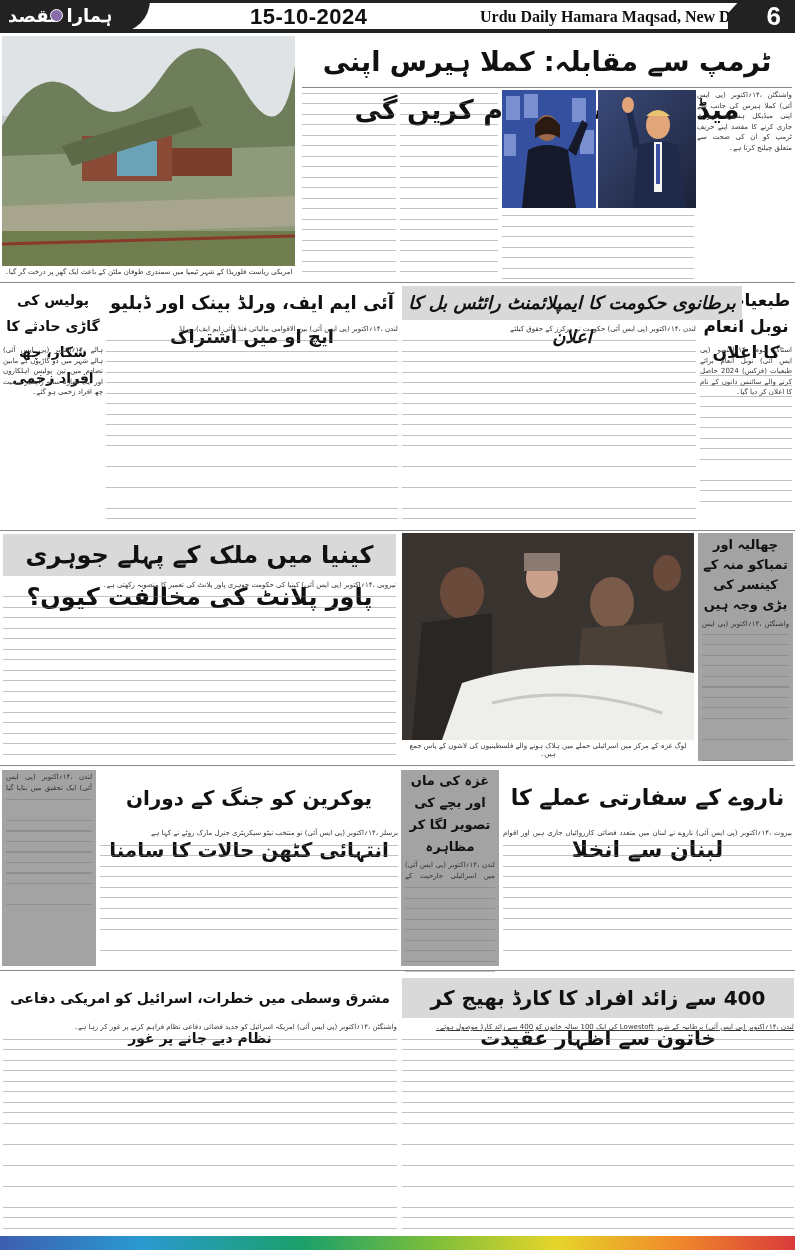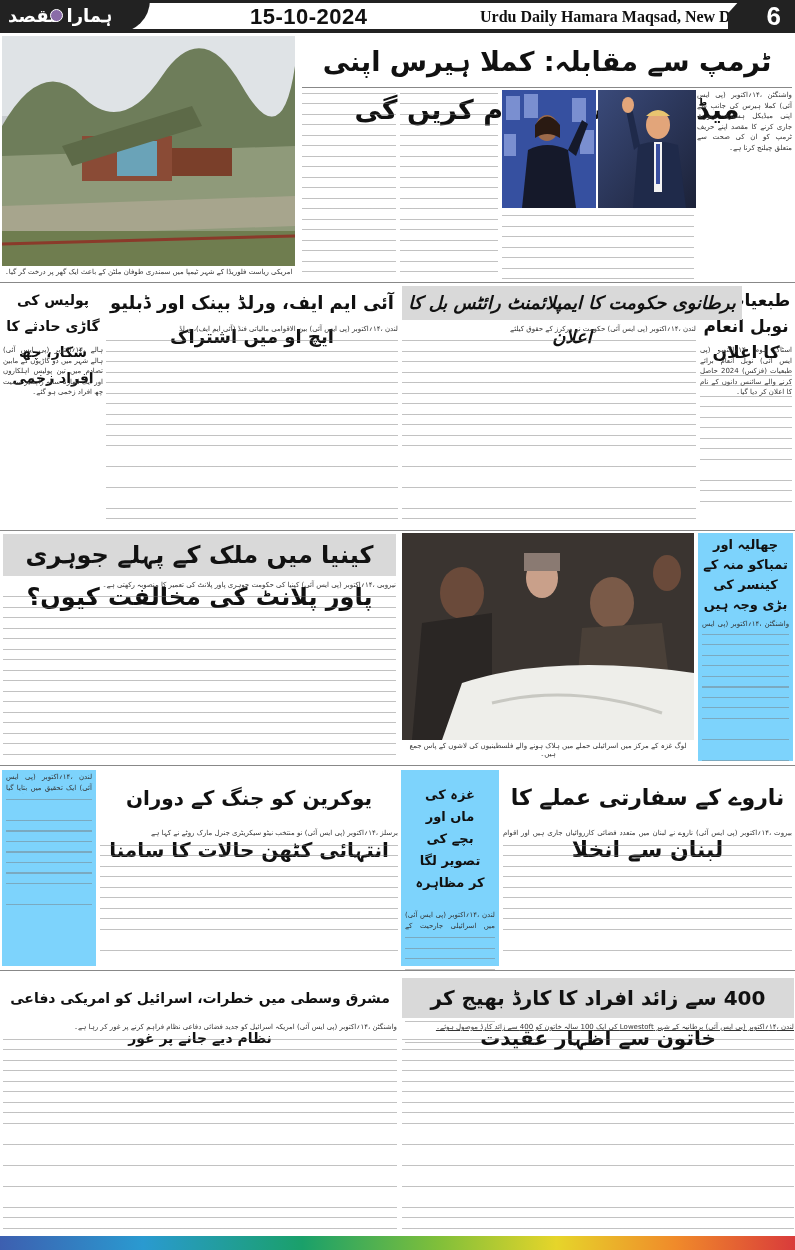--- a/index.html
+++ b/index.html
@@ -18,21 +18,21 @@
   .page-no { position:absolute; left:728px; top:0; width:67px; height:33px; background:#222; clip-path: polygon(18% 0,100% 0,100% 100%,0 100%,0 40%); }
   .page-no span { position:absolute; right:14px; top:1px; color:#fff; font-size:26px; font-weight:bold; font-family:"Liberation Sans", sans-serif; }
 
   .urdu { direction: rtl; text-align: right; font-family: "DejaVu Sans", sans-serif; }
   .hl { font-weight: bold; color:#111; line-height: 1.15; }
   .hl-grey { background:#d9d9d9; }
   .body-text { font-size: 7px; line-height: 10.5px; color:#333; text-align: justify; direction: rtl; }
   .hrule { background:#888; height:1px; }
   .caption { font-size: 7px; color:#333; text-align:center; direction: rtl; }
   .photo { overflow: hidden; }
-  .boxed { background:#7dd3fc; }
+  .boxed { background:#a3a3a3; }
   .fill-lines { position:absolute; inset:0; background: repeating-linear-gradient(to bottom, transparent 0, transparent 3px, #777 3px, #777 4px, transparent 4px, transparent 10.5px); opacity: .45; }
   .rainbow { left:0; top:1236px; width:795px; height:14px; background: linear-gradient(to right,#3d5fb0 0%,#2a9ad0 18%,#1aa06a 38%,#7fbf3a 55%,#e6d52a 70%,#f08a2a 85%,#d93b3b 100%); }
 </style>
 </head>
 <body>
 
 <div class="abs mast">
   <div class="bar-top"></div>
   <div class="bar-bot"></div>
   <div class="logo-box">
@@ -179,21 +179,21 @@
     </div>
 </div>
 
 <div class="abs urdu hl" style="left:100px;top:772px;width:298px;height:52px;font-size:20px;line-height:52px;text-align:center;">یوکرین کو جنگ کے دوران انتہائی کٹھن حالات کا سامنا</div>
 <div class="abs urdu body-text" style="left:100px;top:828px;width:298px;height:12px;overflow:hidden;">برسلز ،۱۴؍اکتوبر (پی ایس آئی) نو منتخب نیٹو سیکریٹری جنرل مارک روٹے نے کہا ہے</div>
 <div class="abs" style="left:100px;top:842px;width:298px;height:124px;">
     <div class="fill-lines"></div>
   </div>
 
 <div class="abs boxed" style="left:401px;top:770px;width:98px;height:196px;">
-  <div class="urdu hl" style="font-size:13px;line-height:22px;text-align:center;padding:14px;">غزہ کی ماں اور بچے کی تصویر لگا کر مظاہرہ</div>
+  <div class="urdu hl" style="font-size:13px;line-height:22px;text-align:center;padding:0;">غزہ کی ماں اور بچے کی تصویر لگا کر مظاہرہ</div>
   <div class="urdu body-text" style="padding:2px 4px;height:24px;overflow:hidden;">لندن ،۱۴؍اکتوبر (پی ایس آئی) میں اسرائیلی جارحیت کے خلاف مظاہرہ کرتے ہوئے 2 لوگوں نے مشہور آرٹسٹ پکاسو کی پینٹنگ پر غزہ میں خون آلود ماں اور بچے کی تصویر لگا دی۔</div>
   <div style="position:relative;margin:2px 4px;height:110px;">
       <div class="fill-lines"></div>
     </div>
 </div>
 
 <div class="abs urdu hl" style="left:503px;top:772px;width:289px;height:52px;font-size:22px;line-height:52px;text-align:center;">ناروے کے سفارتی عملے کا لبنان سے انخلا</div>
 <div class="abs urdu body-text" style="left:503px;top:828px;width:289px;height:12px;overflow:hidden;">بیروت ،۱۴؍اکتوبر (پی ایس آئی) ناروے نے لبنان میں متعدد فضائی کارروائیاں جاری ہیں اور اقوام متحدہ کی امن فوج بھی اس کا نشانہ بنی۔</div>
 <div class="abs" style="left:503px;top:842px;width:289px;height:124px;">
     <div class="fill-lines"></div>

